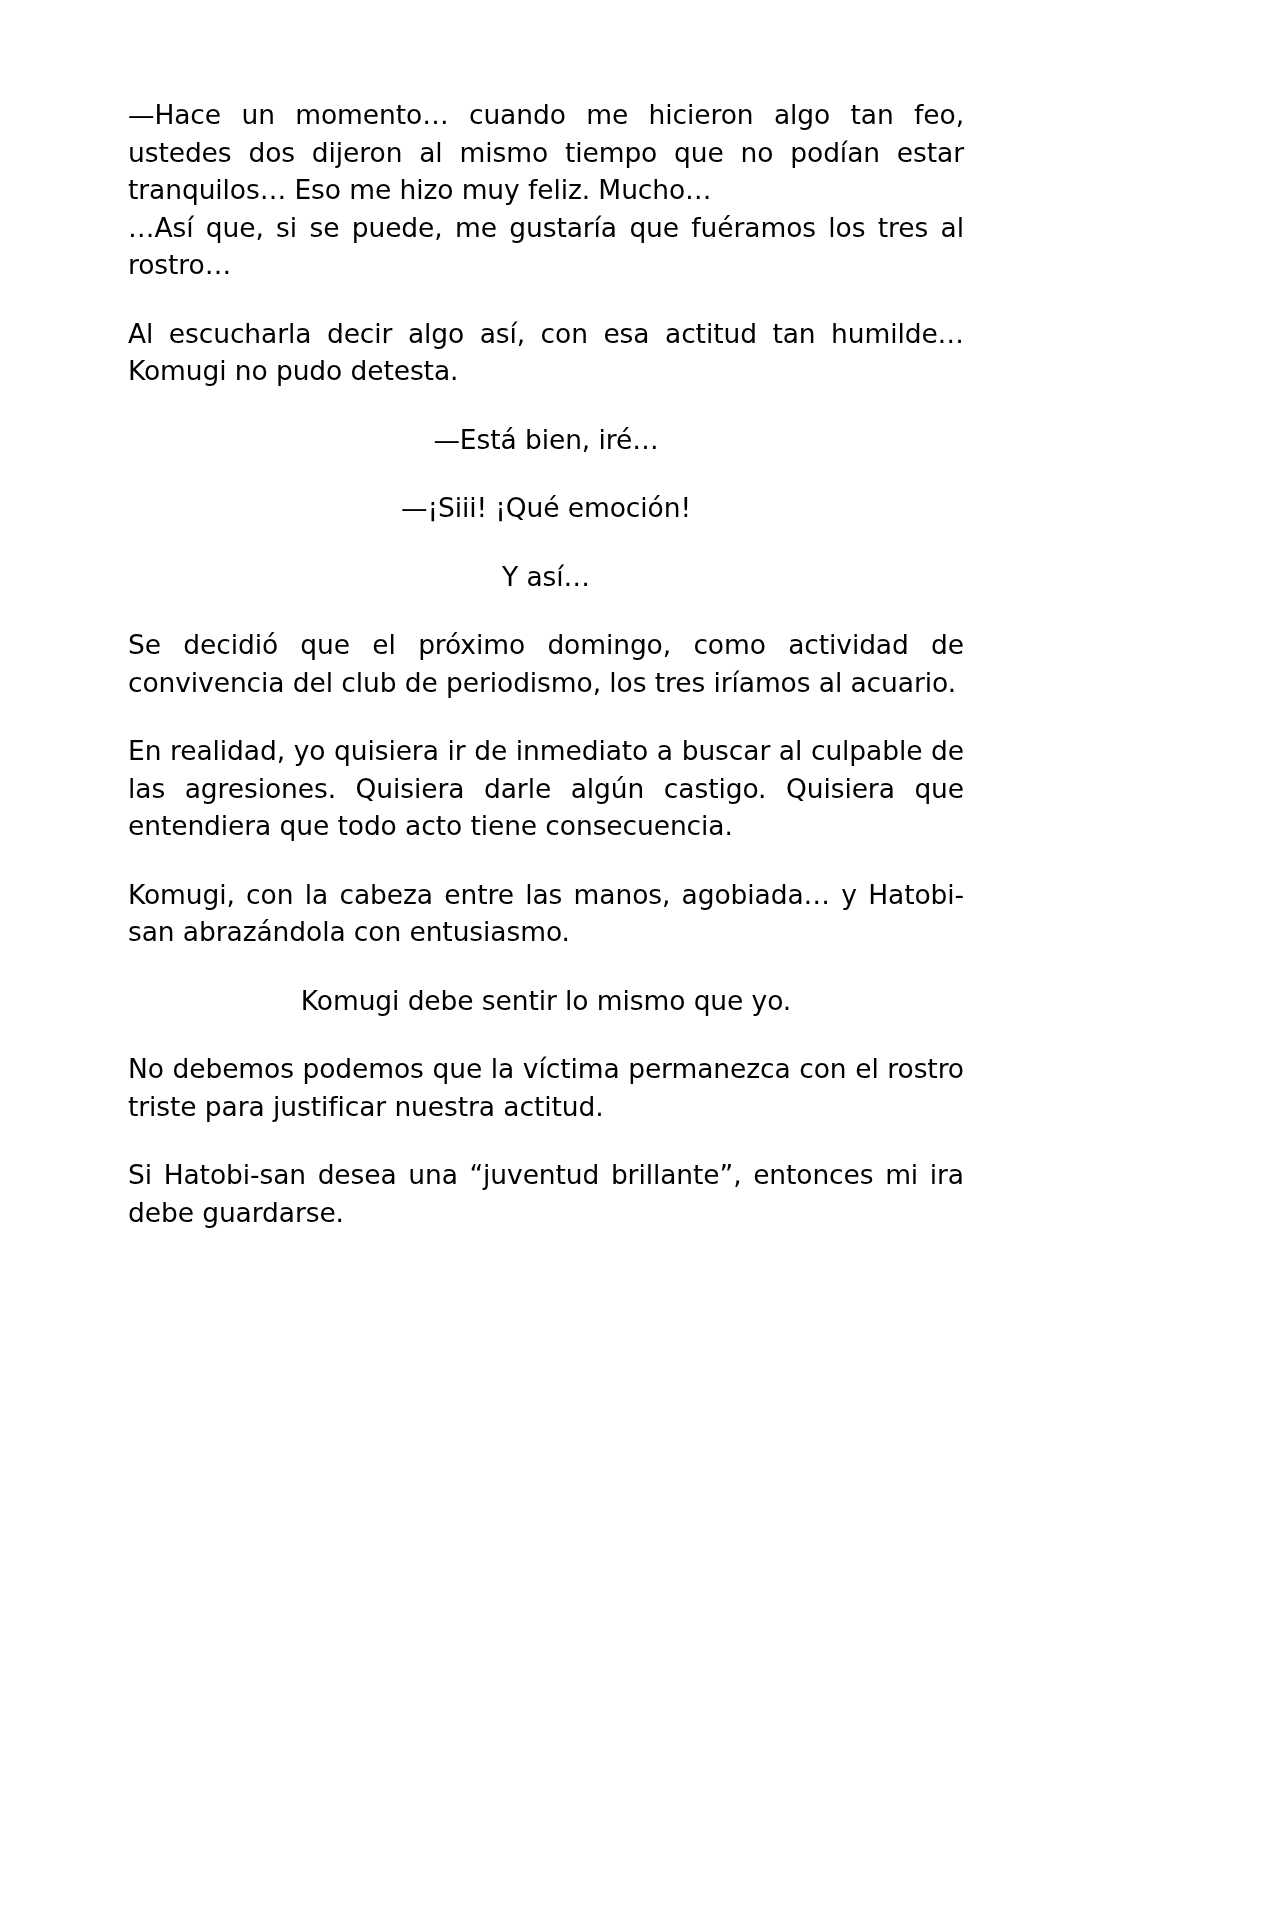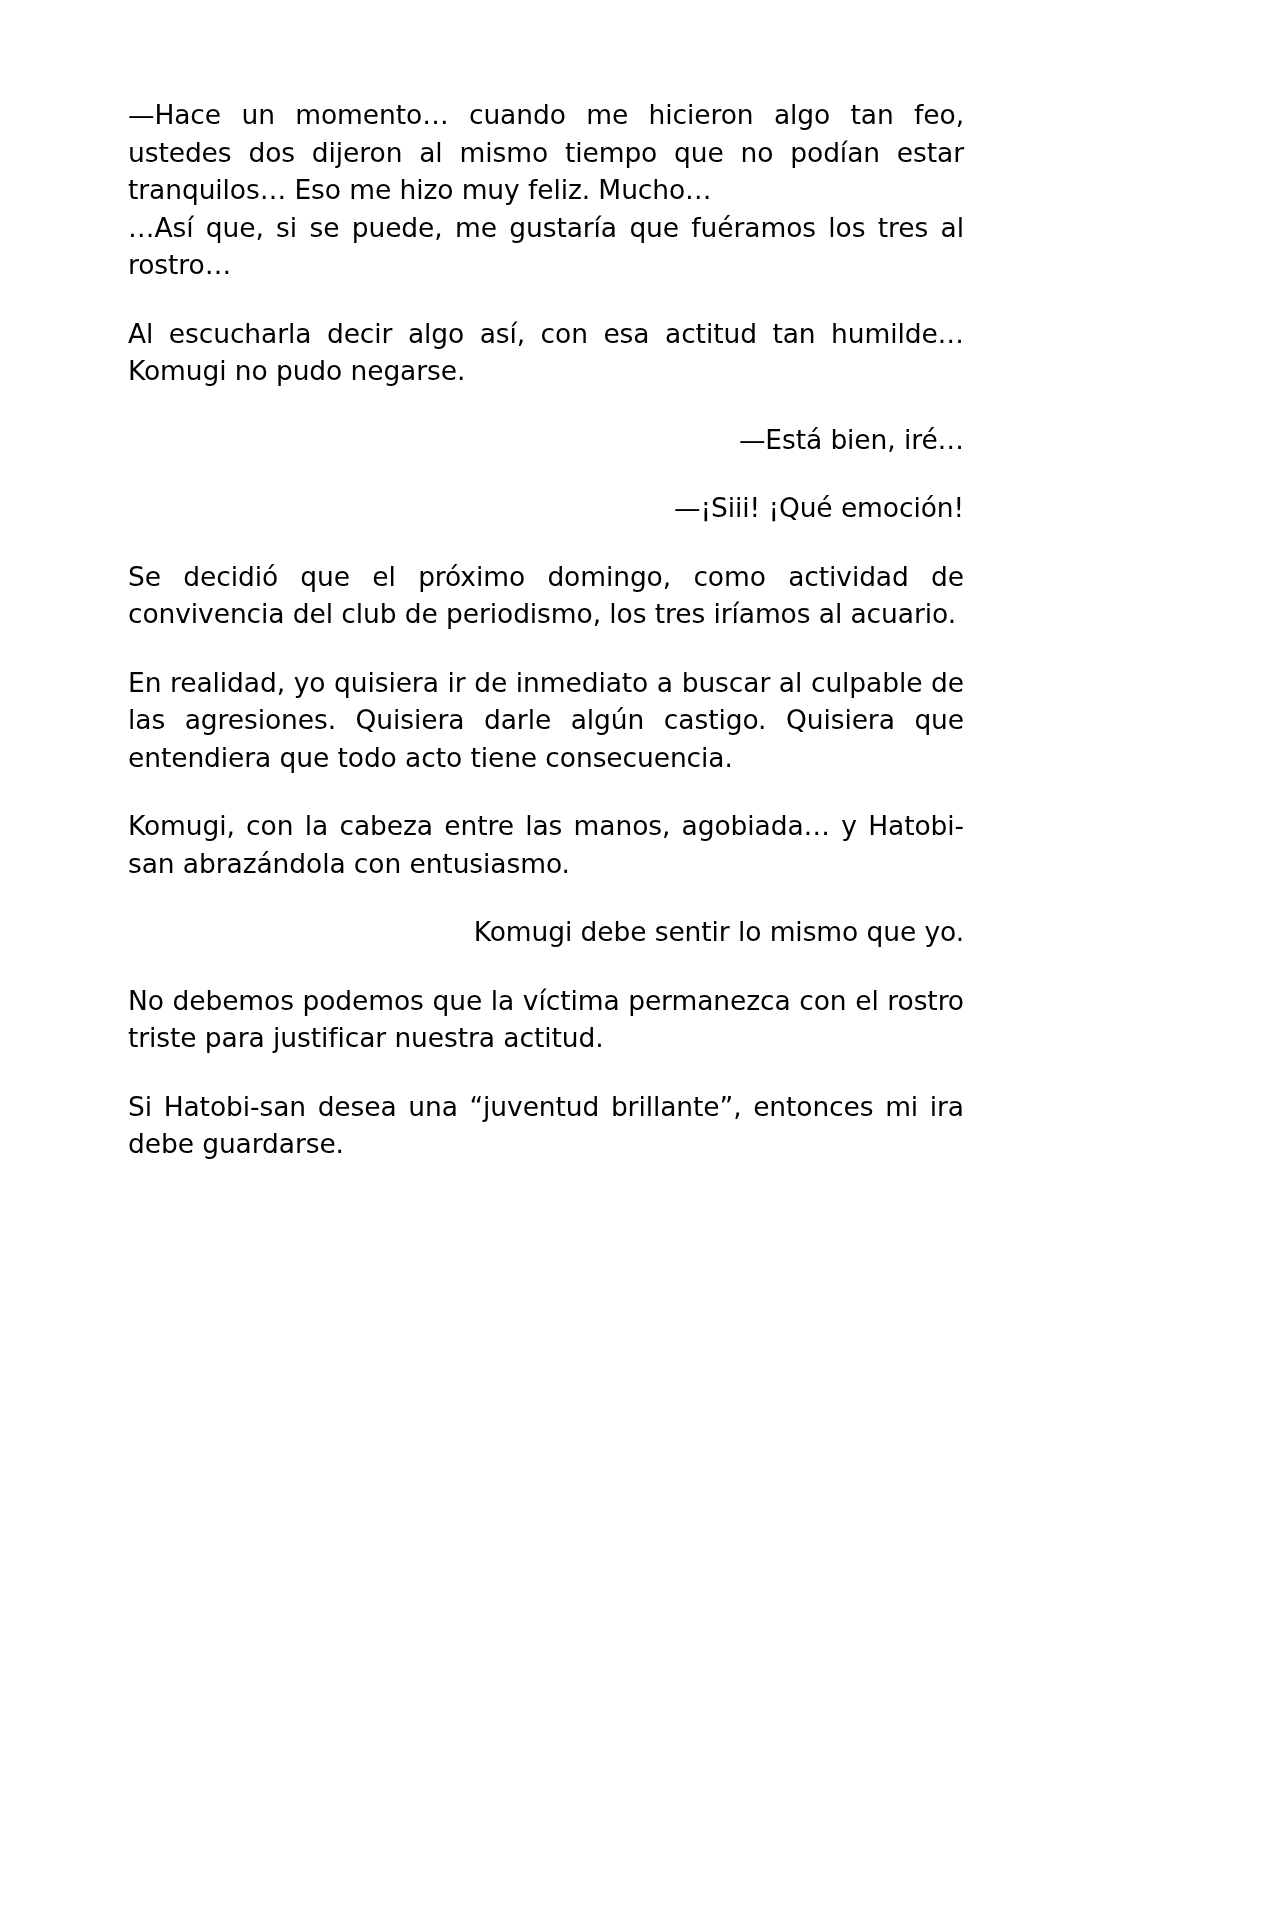--- a/index.html
+++ b/index.html
@@ -32,43 +32,44 @@
     line-height: 37.5px;
     text-align: justify;
     text-justify: inter-word;
     margin: 0 0 31px 0;
     letter-spacing: -0.1px;
     word-spacing: 0px;
     hyphens: none;
   }
   
   .para.short {
-    text-align: right;
+    text-align: center;
   }
   
   .para.tight {
     margin-bottom: 0;
   }
 </style>
 </head>
 <body>
 
 <div class="page">
   <div class="content">
 
     <p class="para tight">—Hace un momento… cuando me hicieron algo tan feo, ustedes dos dijeron al mismo tiempo que no podían estar tranquilos… Eso me hizo muy feliz. Mucho…</p>
 
     <p class="para">…Así que, si se puede, me gustaría que fuéramos los tres al rostro…</p>
 
-    <p class="para">Al escucharla decir algo así, con esa actitud tan humilde… Komugi no pudo negarse.</p>
+    <p class="para">Al escucharla decir algo así, con esa actitud tan humilde… Komugi no pudo detesta.</p>
 
     <p class="para short">—Está bien, iré…</p>
 
     <p class="para short">—¡Siii! ¡Qué emoción!</p>
 
+    <p class="para short">Y así…</p>
 
     <p class="para">Se decidió que el próximo domingo, como actividad de convivencia del club de periodismo, los tres iríamos al acuario.</p>
 
     <p class="para">En realidad, yo quisiera ir de inmediato a buscar al culpable de las agresiones. Quisiera darle algún castigo. Quisiera que entendiera que todo acto tiene consecuencia.</p>
 
     <p class="para">Komugi, con la cabeza entre las manos, agobiada… y Hatobi-san abrazándola con entusiasmo.</p>
 
 
     <p class="para short">Komugi debe sentir lo mismo que yo.</p>
 

